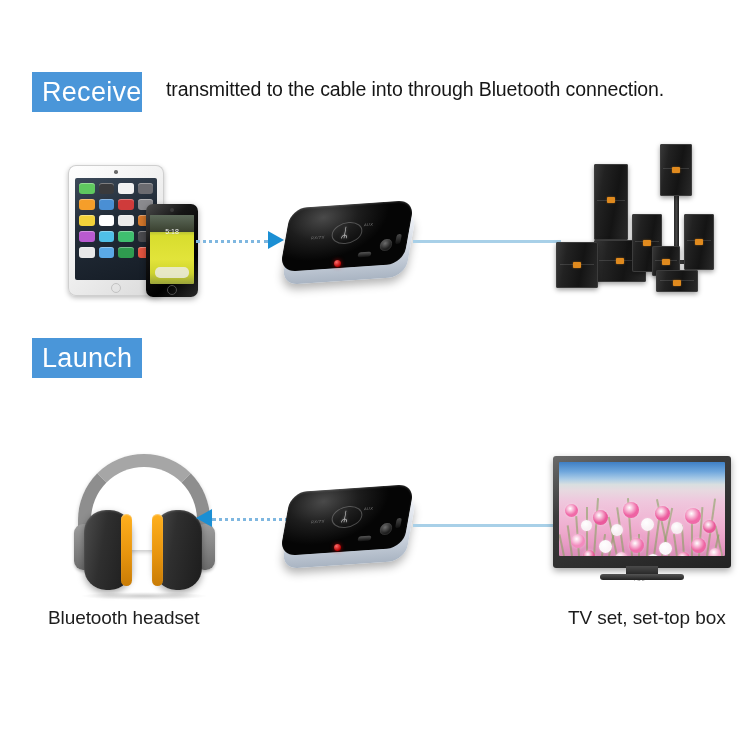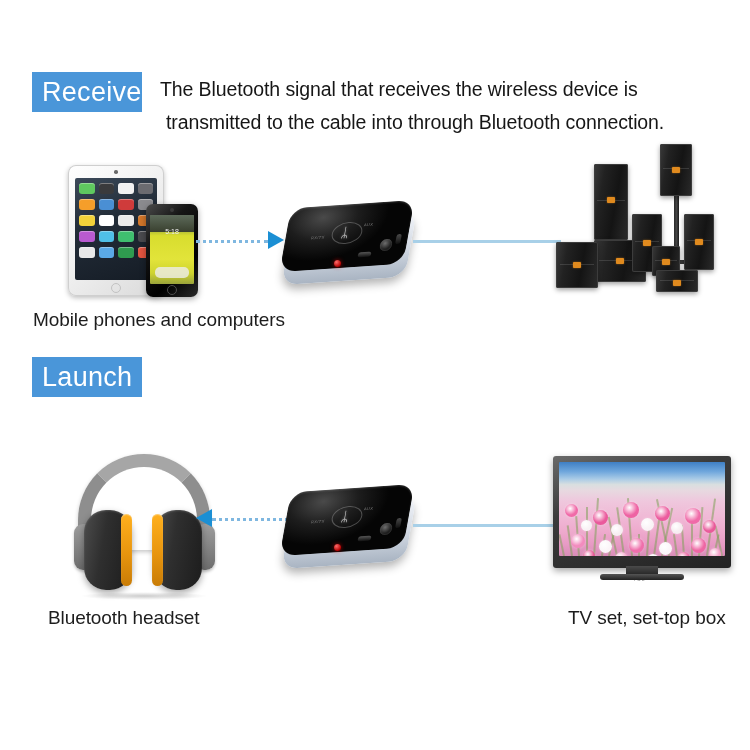--- a/index.html
+++ b/index.html
@@ -39,21 +39,21 @@
     white-space: nowrap;
     letter-spacing: -0.1px;
   }
   .headline-text .ln2 { display: block; }
 
   #headline-receive { left: 32px; top: 72px; }
   #headline-receive .badge { width: 110px; }
   #headline-receive .headline-text { margin-left: 18px; margin-top: 1px; }
   #headline-receive .ln2 { margin-left: 6px; }
 
-  #headline-launch { left: 32px; top: 357px; }
+  #headline-launch { left: 32px; top: 338px; }
   #headline-launch .badge { width: 110px; }
   #headline-launch .headline-text { margin-left: 18px; margin-top: 1px; }
   #headline-launch .ln2 { margin-left: 18px; }
 
   
   .caption {
     position: absolute;
     font-size: 19px;
     color: #1d1d1d;
     white-space: nowrap;
@@ -353,21 +353,20 @@
   }
 </style>
 </head>
 <body>
 
 <div class="stage">
 
   <div class="headline" id="headline-receive">
     <div class="badge" style="background: rgb(74, 150, 217); color: rgb(255, 255, 255);">Receive</div>
     <div class="headline-text">
-      <span class="ln1">The Bluetooth signal that receives the wireless device is</span>
       <span class="ln2">transmitted to the cable into through Bluetooth connection.</span>
     </div>
   </div>
 
   <div class="illus" id="art-phones">
     <div class="tablet">
       <span class="tcam"></span>
       <div class="tscreen" id="tablet-screen">
           <i style="background: rgb(95, 201, 95);"></i>
           <i style="background: rgb(58, 58, 60);"></i>
@@ -447,21 +446,20 @@
         <span class="logo" style="background: rgb(224, 138, 30);"></span>
       </div>
       <div class="spk" style="left: 104px; top: 104px; width: 28px; height: 30px;">
         <span class="logo" style="background: rgb(224, 138, 30);"></span>
       </div>
       <div class="spk" style="left: 108px; top: 128px; width: 42px; height: 22px;">
         <span class="logo" style="background: rgb(224, 138, 30);"></span>
       </div>
     </div>
 
-  <div class="caption" id="caption-phones">Mobile phones and computers</div>
 
   <div class="headline" id="headline-launch">
     <div class="badge" style="background: rgb(74, 150, 217); color: rgb(255, 255, 255);">Launch</div>
   </div>
 
   <div class="illus" id="art-headset">
     <span class="hp-shadow"></span>
     <span class="hp-band"></span>
     <span class="hp-arm l"></span>
     <span class="hp-arm r"></span>

